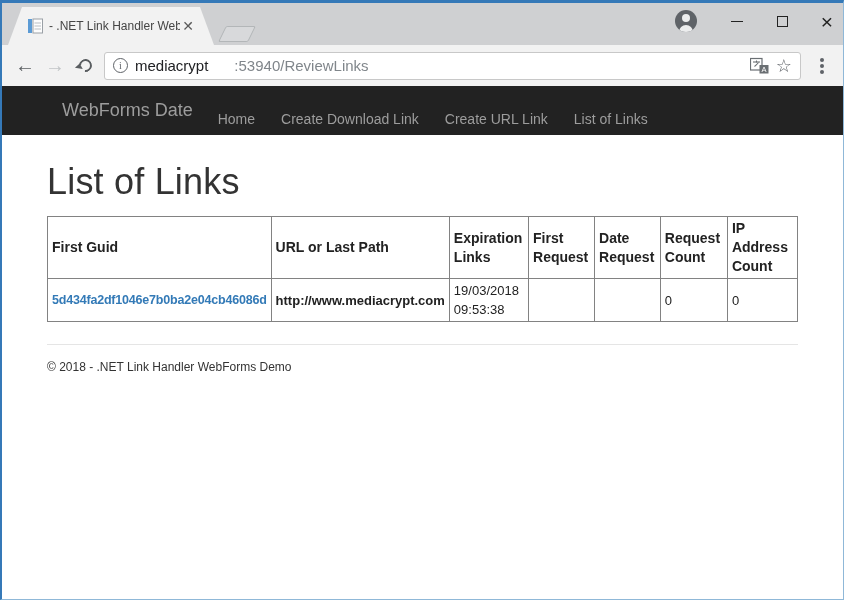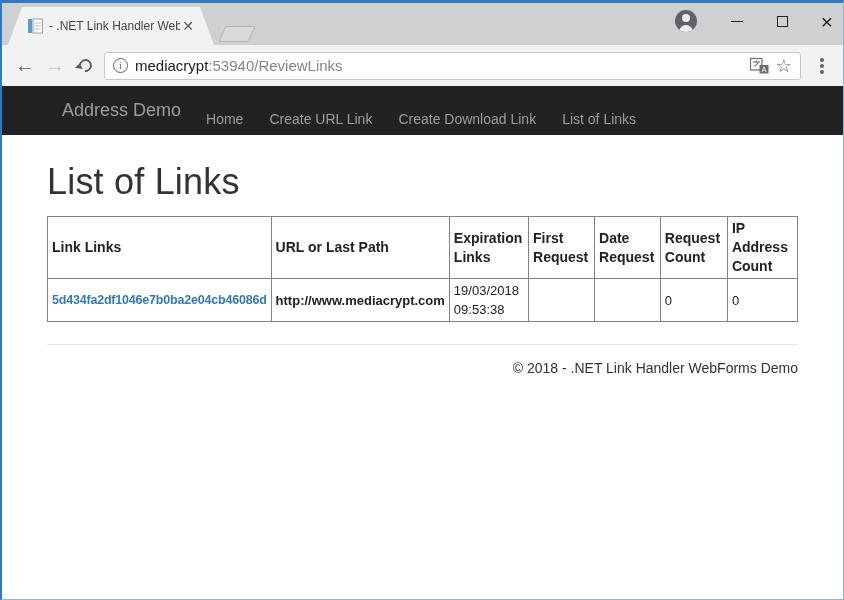--- a/index.html
+++ b/index.html
@@ -65,21 +65,21 @@
     background: #fff; border: 1px solid #c8c8c8; border-radius: 3px;
     display: flex; align-items: center; padding: 0 8px; gap: 7px;
   }
   .info-icon {
     width: 15px; height: 15px; border: 1.4px solid #5f6368; border-radius: 50%;
     color: #5f6368; font-size: 10px; font-family: "Liberation Serif", serif;
     display: flex; align-items: center; justify-content: center; flex: none;
   }
   .url-text { flex: 1; font-size: 15px; white-space: nowrap; overflow: hidden; }
   .url-host { color: #202124; }
-  .url-path { color: #80868b; }
+  .url-path { color: #80868b; margin-left: 26px; }
   .star-icon { font-size: 18px; color: #5f6368; line-height: 1; }
   .menu-dots { width: 26px; height: 30px; display:flex; align-items:center; justify-content:center; }
   .menu-dots i { width: 4px; height: 4px; border-radius: 50%; background: #5f6368; box-shadow: 0 -6px 0 #5f6368, 0 6px 0 #5f6368; display:block; }
 
   
   .navbar {
     height: 49px; background: #222;
     display: flex; align-items: center; padding-left: 60px;
   }
   .brand { font-size: 18px; color: #9d9d9d; margin-right: 12px; white-space: nowrap; }
@@ -97,21 +97,21 @@
     text-align: left;
     vertical-align: middle;
   }
   .links th { font-size: 14px; font-weight: bold; color: #222; }
   .links td { font-size: 13px; color: #222; }
   .cell-guid { white-space: nowrap; overflow: hidden; font-weight: bold; }
   .cell-guid a { color: #337ab7; text-decoration: none; font-size: 12.5px; letter-spacing: -0.2px; }
   .cell-url { white-space: nowrap; overflow: hidden; font-weight: bold; }
 
   .rule { border: 0; border-top: 1px solid #e5e5e5; margin: 22px 0 15px; }
-  .copyright { font-size: 14px; color: #333; padding-bottom: 20px; text-align: right; }
+  .copyright { font-size: 12px; color: #333; padding-bottom: 20px; }
 </style>
 </head>
 <body>
 
 <div class="window">
 
   <div class="tabstrip">
     <div class="tab">
       <span style="display:flex;flex:none;">
         <svg width="15" height="16" viewBox="0 0 15 16">
@@ -158,43 +158,43 @@
         </svg>
       </span>
       <span class="star-icon">☆</span>
     </div>
     <div class="menu-dots">
         <i></i>
       </div>
   </div>
 
   <nav class="navbar">
-    <span class="brand">Address Demo</span>
+    <span class="brand">WebForms Date</span>
     <span class="nav-item">Home</span>
+    <span class="nav-item">Create Download Link</span>
     <span class="nav-item">Create URL Link</span>
-    <span class="nav-item">Create Download Link</span>
     <span class="nav-item">List of Links</span>
   </nav>
 
   <main class="content">
     <h1 class="page-title">List of Links</h1>
 
     <table class="links">
       <colgroup>
         <col style="width:222px">
           <col style="width:148px">
           <col style="width:84px">
         <col style="width:71px">
           <col style="width:70px">
           <col style="width:75px">
           <col style="width:84px">
       </colgroup>
       <thead>
         <tr>
-          <th>Link Links</th>
+          <th>First Guid</th>
           <th>URL or Last Path</th>
           <th>Expiration Links</th>
           <th>First Request</th>
           <th>Date Request</th>
           <th>Request Count</th>
           <th>IP Address Count</th>
         </tr>
       </thead>
       <tbody>
         <tr>

